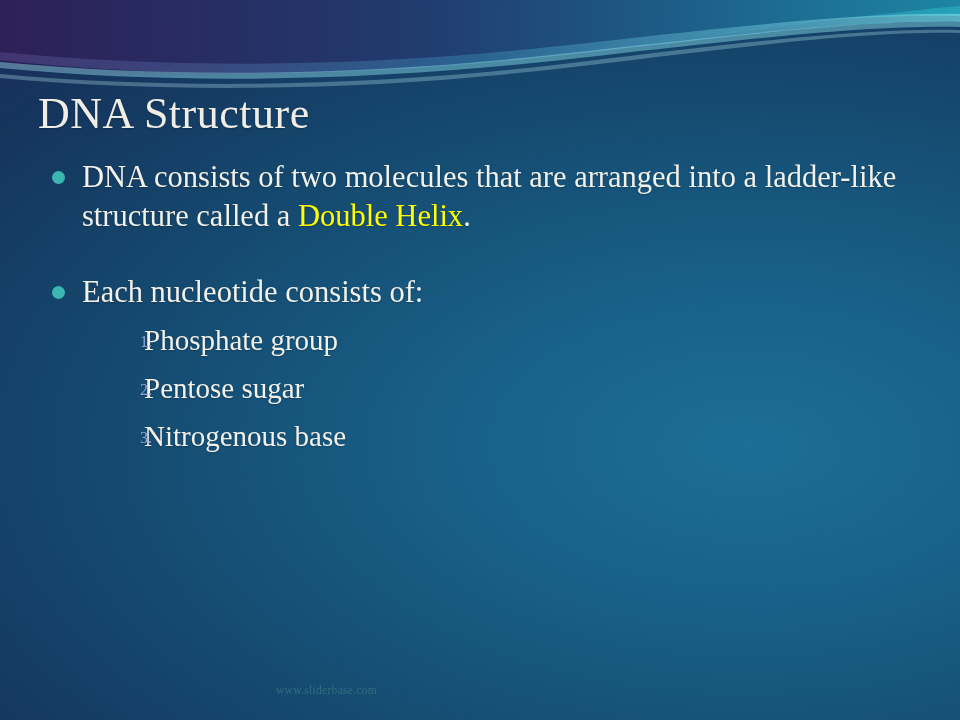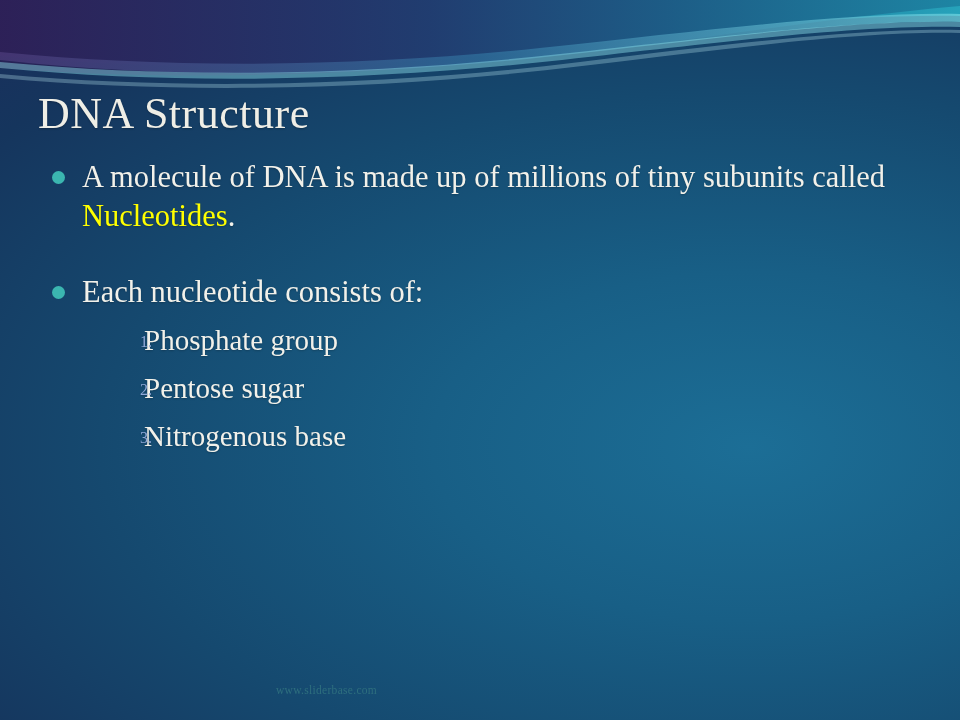--- a/index.html
+++ b/index.html
@@ -134,25 +134,25 @@
       <path d="M0,62 C190,80 380,74 560,54 C740,34 860,20 960,22 L960,27 C860,25 742,40 562,60 C382,80 190,86 0,68 Z" fill="#8fe3ea" opacity="0.45"></path>
       <path d="M0,74 C200,92 400,84 580,62 C760,40 870,28 960,30 L960,33 C872,31 762,44 582,66 C402,88 200,96 0,78 Z" fill="#bff0f4" opacity="0.3"></path>
     </svg>
   </div>
 
   <h1 class="title">DNA Structure</h1>
 
   <div class="body">
     <ul class="bullets">
 
-
       <li>
         <span class="dot"></span>
-        <span>A molecule of DNA is made up of millions of tiny subunits called </span><span class="hl">Nucleotides</span><span>.</span>
+        <span>DNA consists of two molecules that are arranged into a ladder-like structure called a </span><span class="hl">Double Helix</span><span>.</span>
       </li>
+
 
       <li class="last">
         <span class="dot"></span>
         <span>Each nucleotide consists of:</span>
 
         <ol class="sublist">
           <li>
             <span class="num">1.</span>
             <span>Phosphate group</span>
           </li>

